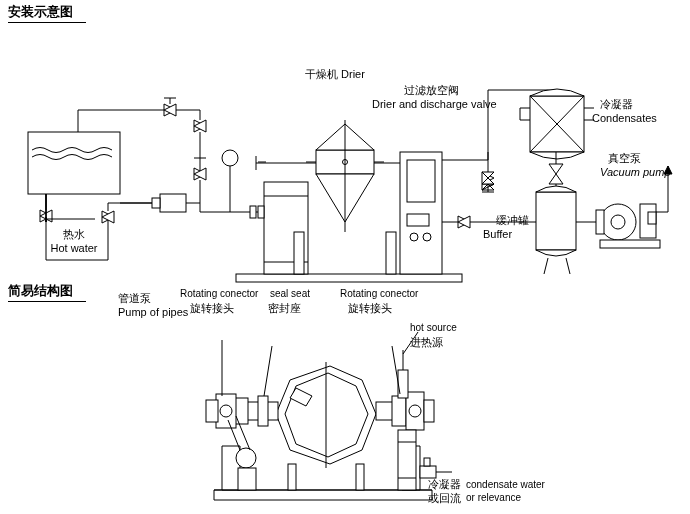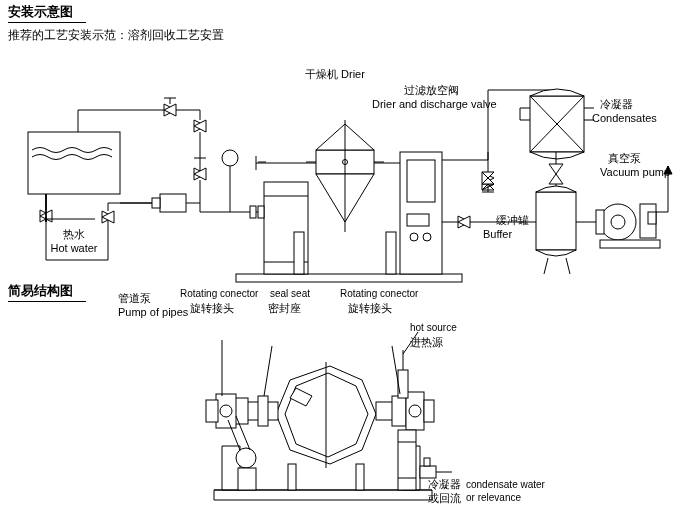--- a/index.html
+++ b/index.html
@@ -26,21 +26,20 @@
   .fillw { fill:#fff; stroke:#000; stroke-width:1; }
   .fillb { fill:#000; stroke:#000; stroke-width:1; }
 </style>
 </head>
 <body>
 
 <div class="page">
 
   <div class="txt t13b" style="left:8px; top:4px;">安装示意图</div>
   <div class="hr" style="left:8px; top:22px; width:78px;"></div>
-  <div class="txt" style="left:8px; top:28px;">推荐的工艺安装示范：溶剂回收工艺安置</div>
 
   <svg width="690" height="270" style="top:62px;">
 
     <rect class="fillw" x="28" y="70" width="92" height="62"></rect>
 
     <path class="ln" d="M32 88 q8 -5 16 0 q8 5 16 0 q8 -5 16 0 q8 5 16 0 q8 -5 16 0"></path>
     <path class="ln" d="M32 95 q8 -5 16 0 q8 5 16 0 q8 -5 16 0 q8 5 16 0 q8 -5 16 0"></path>
 
     <line class="ln" x1="78" y1="70" x2="78" y2="48"></line>
     <line class="ln" x1="78" y1="48" x2="200" y2="48"></line>
@@ -194,21 +193,21 @@
 
   <div class="txt t11" style="left:305px; top:68px;text-align:center;">干燥机 Drier</div>
 
   <div class="txt t11" style="left:404px; top:84px;">过滤放空阀</div>
   <div class="txt t11" style="left:372px; top:98px;">Drier and discharge valve</div>
 
   <div class="txt t11" style="left:600px; top:98px;">冷凝器</div>
   <div class="txt t11" style="left:592px; top:112px;">Condensates</div>
 
   <div class="txt t11" style="left:608px; top:152px;">真空泵</div>
-  <div class="txt t11" style="left:600px; top:166px;">Vacuum pump</div>
+  <div class="txt t11" style="left:600px; top:166px;font-style:italic;">Vacuum pump</div>
 
   <div class="txt t11" style="left:496px; top:214px;">缓冲罐</div>
   <div class="txt t11" style="left:483px; top:228px;">Buffer</div>
 
   <div class="txt t13b" style="left:8px; top:283px;">简易结构图</div>
   <div class="hr" style="left:8px; top:301px; width:78px;"></div>
 
   <svg width="690" height="200" style="top:310px;">
 
     <path class="fillw" d="M214 180 L432 180 L432 190 L214 190 Z"></path>

